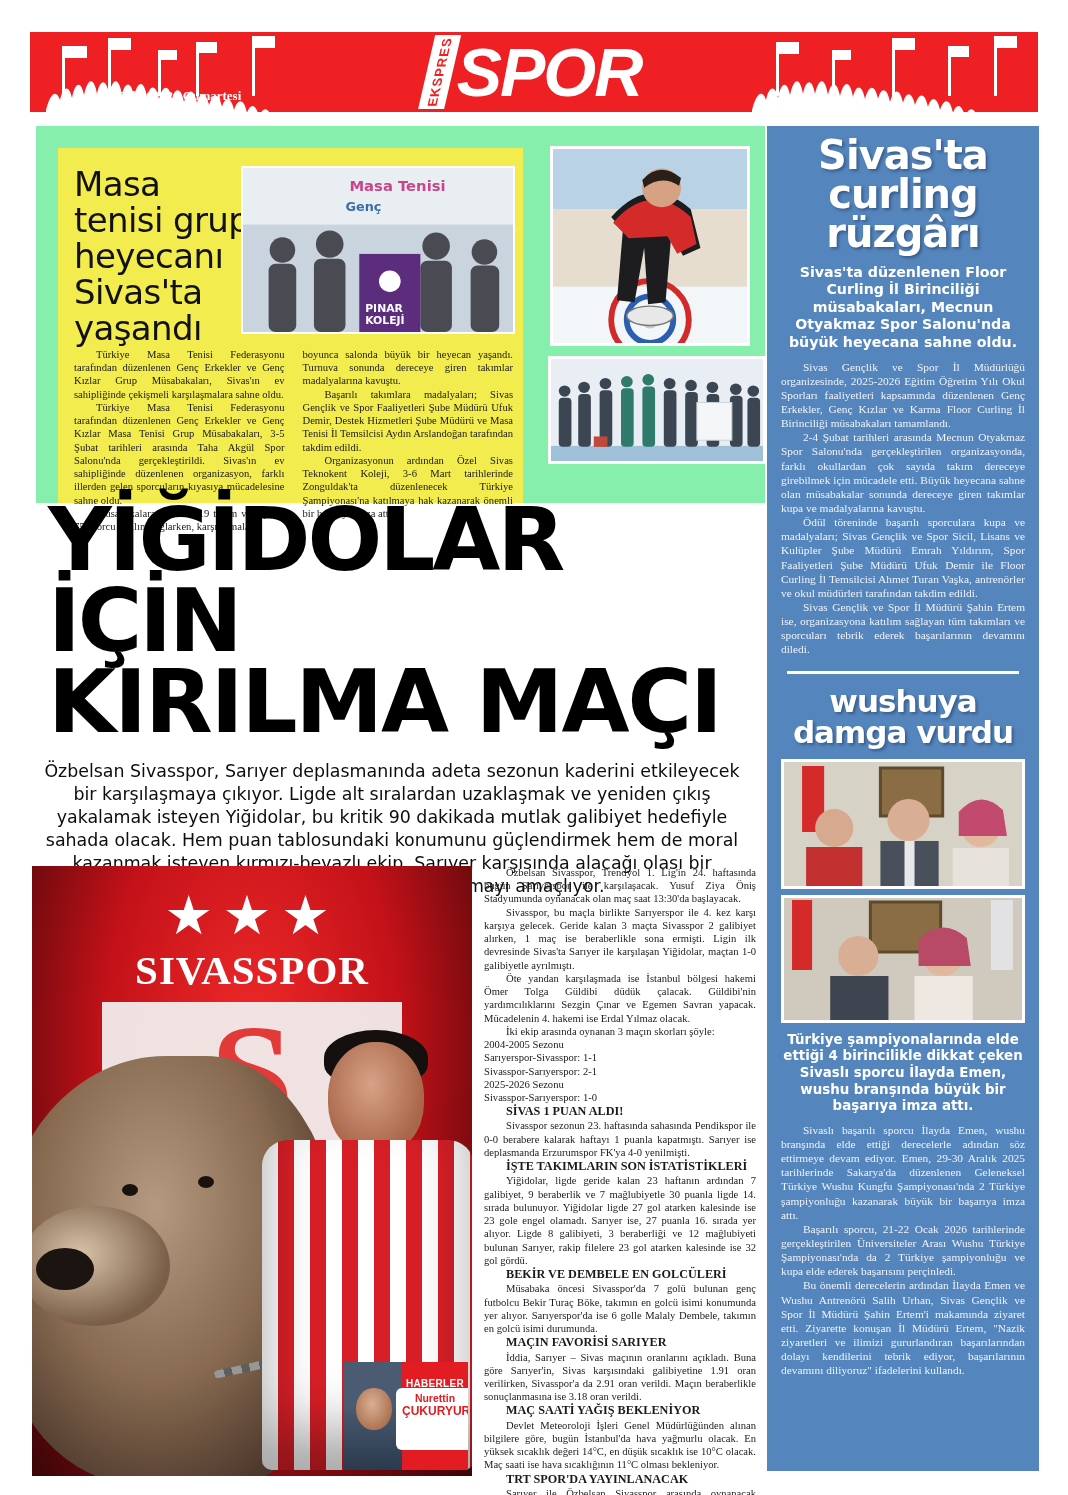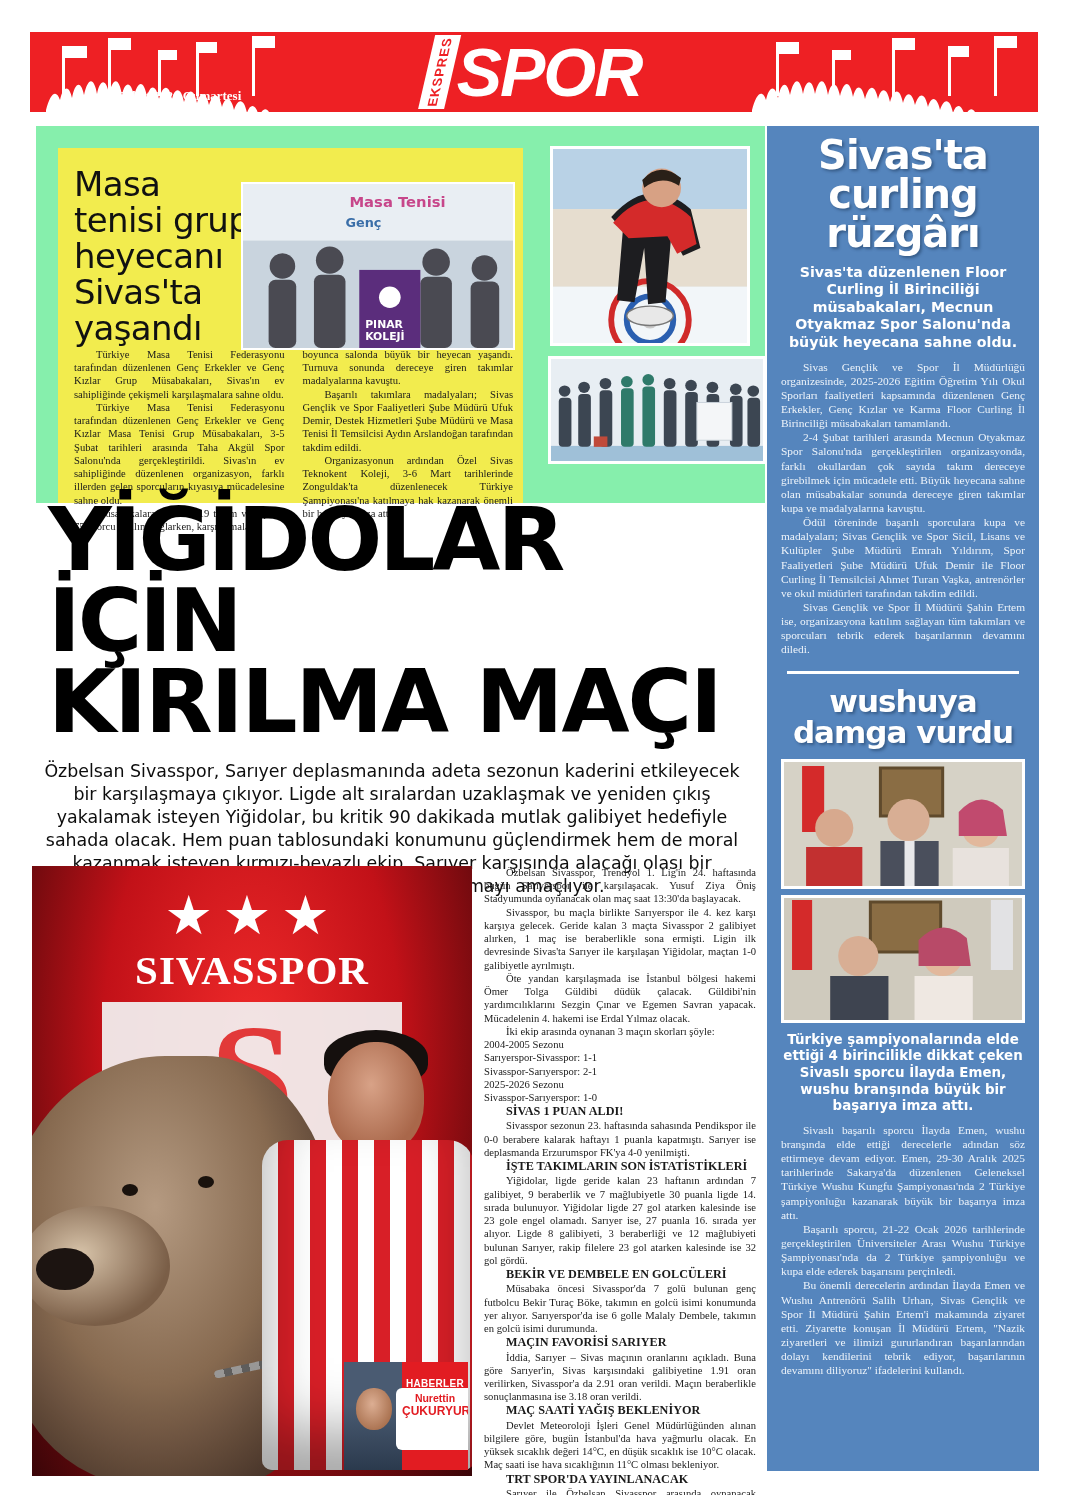--- a/index.html
+++ b/index.html
@@ -57,21 +57,21 @@
     background: #f2ec4e;
     padding: 18px 14px 8px 16px;
   }
   .tt-headline {
     font-size: 34px; line-height: 1.06; font-weight: 400; color:#111;
     width: 180px; letter-spacing: -0.6px;
     font-family:"DejaVu Sans", sans-serif;
   }
   .tt-photo {
     position:absolute; right: 8px; top: 18px; width: 274px; height: 168px;
-    border: 2px solid #fff; overflow:hidden; background:#b9c6d2;margin-top:16px;
+    border: 2px solid #fff; overflow:hidden; background:#b9c6d2;
   }
   .tt-cols {
     position:absolute; left: 16px; right: 10px; top: 200px;
     display:flex; gap: 18px;
   }
   .tt-col { width: 218px; }
   .serif-body {
     font-family: "Liberation Serif", serif;
     font-size: 10.6px; line-height: 1.25; color:#1a1a1a; text-align: justify;
   }

